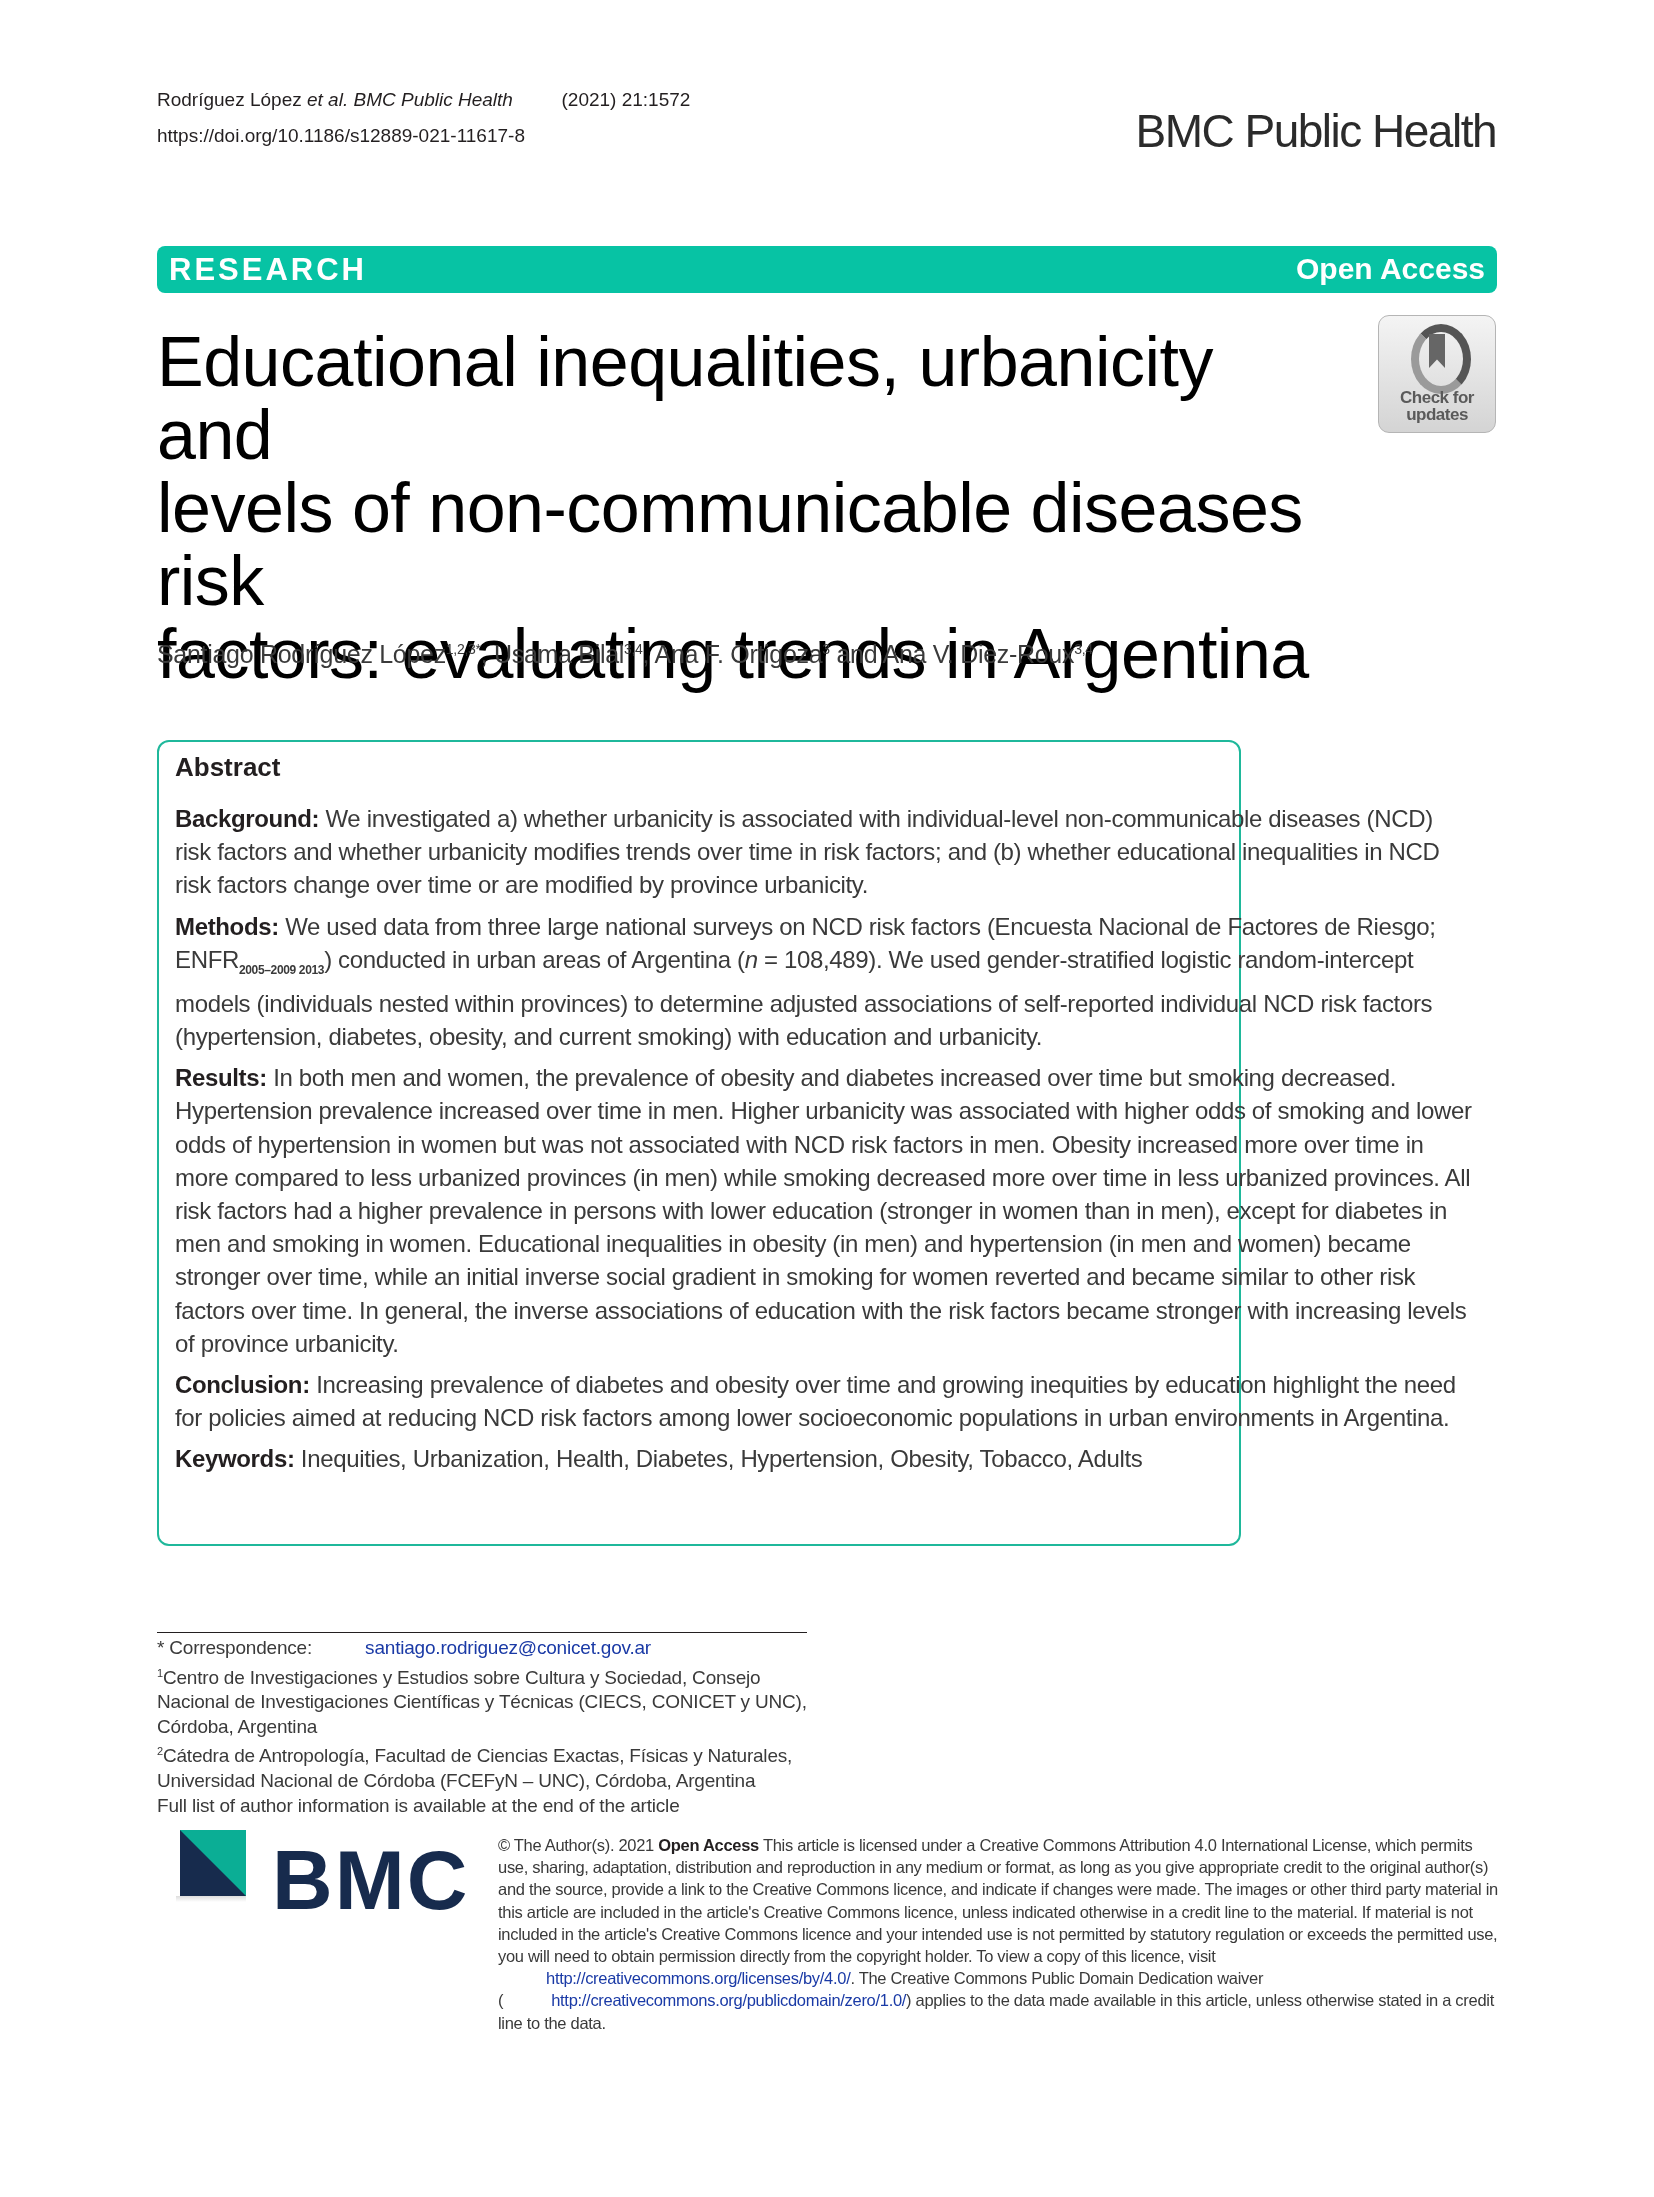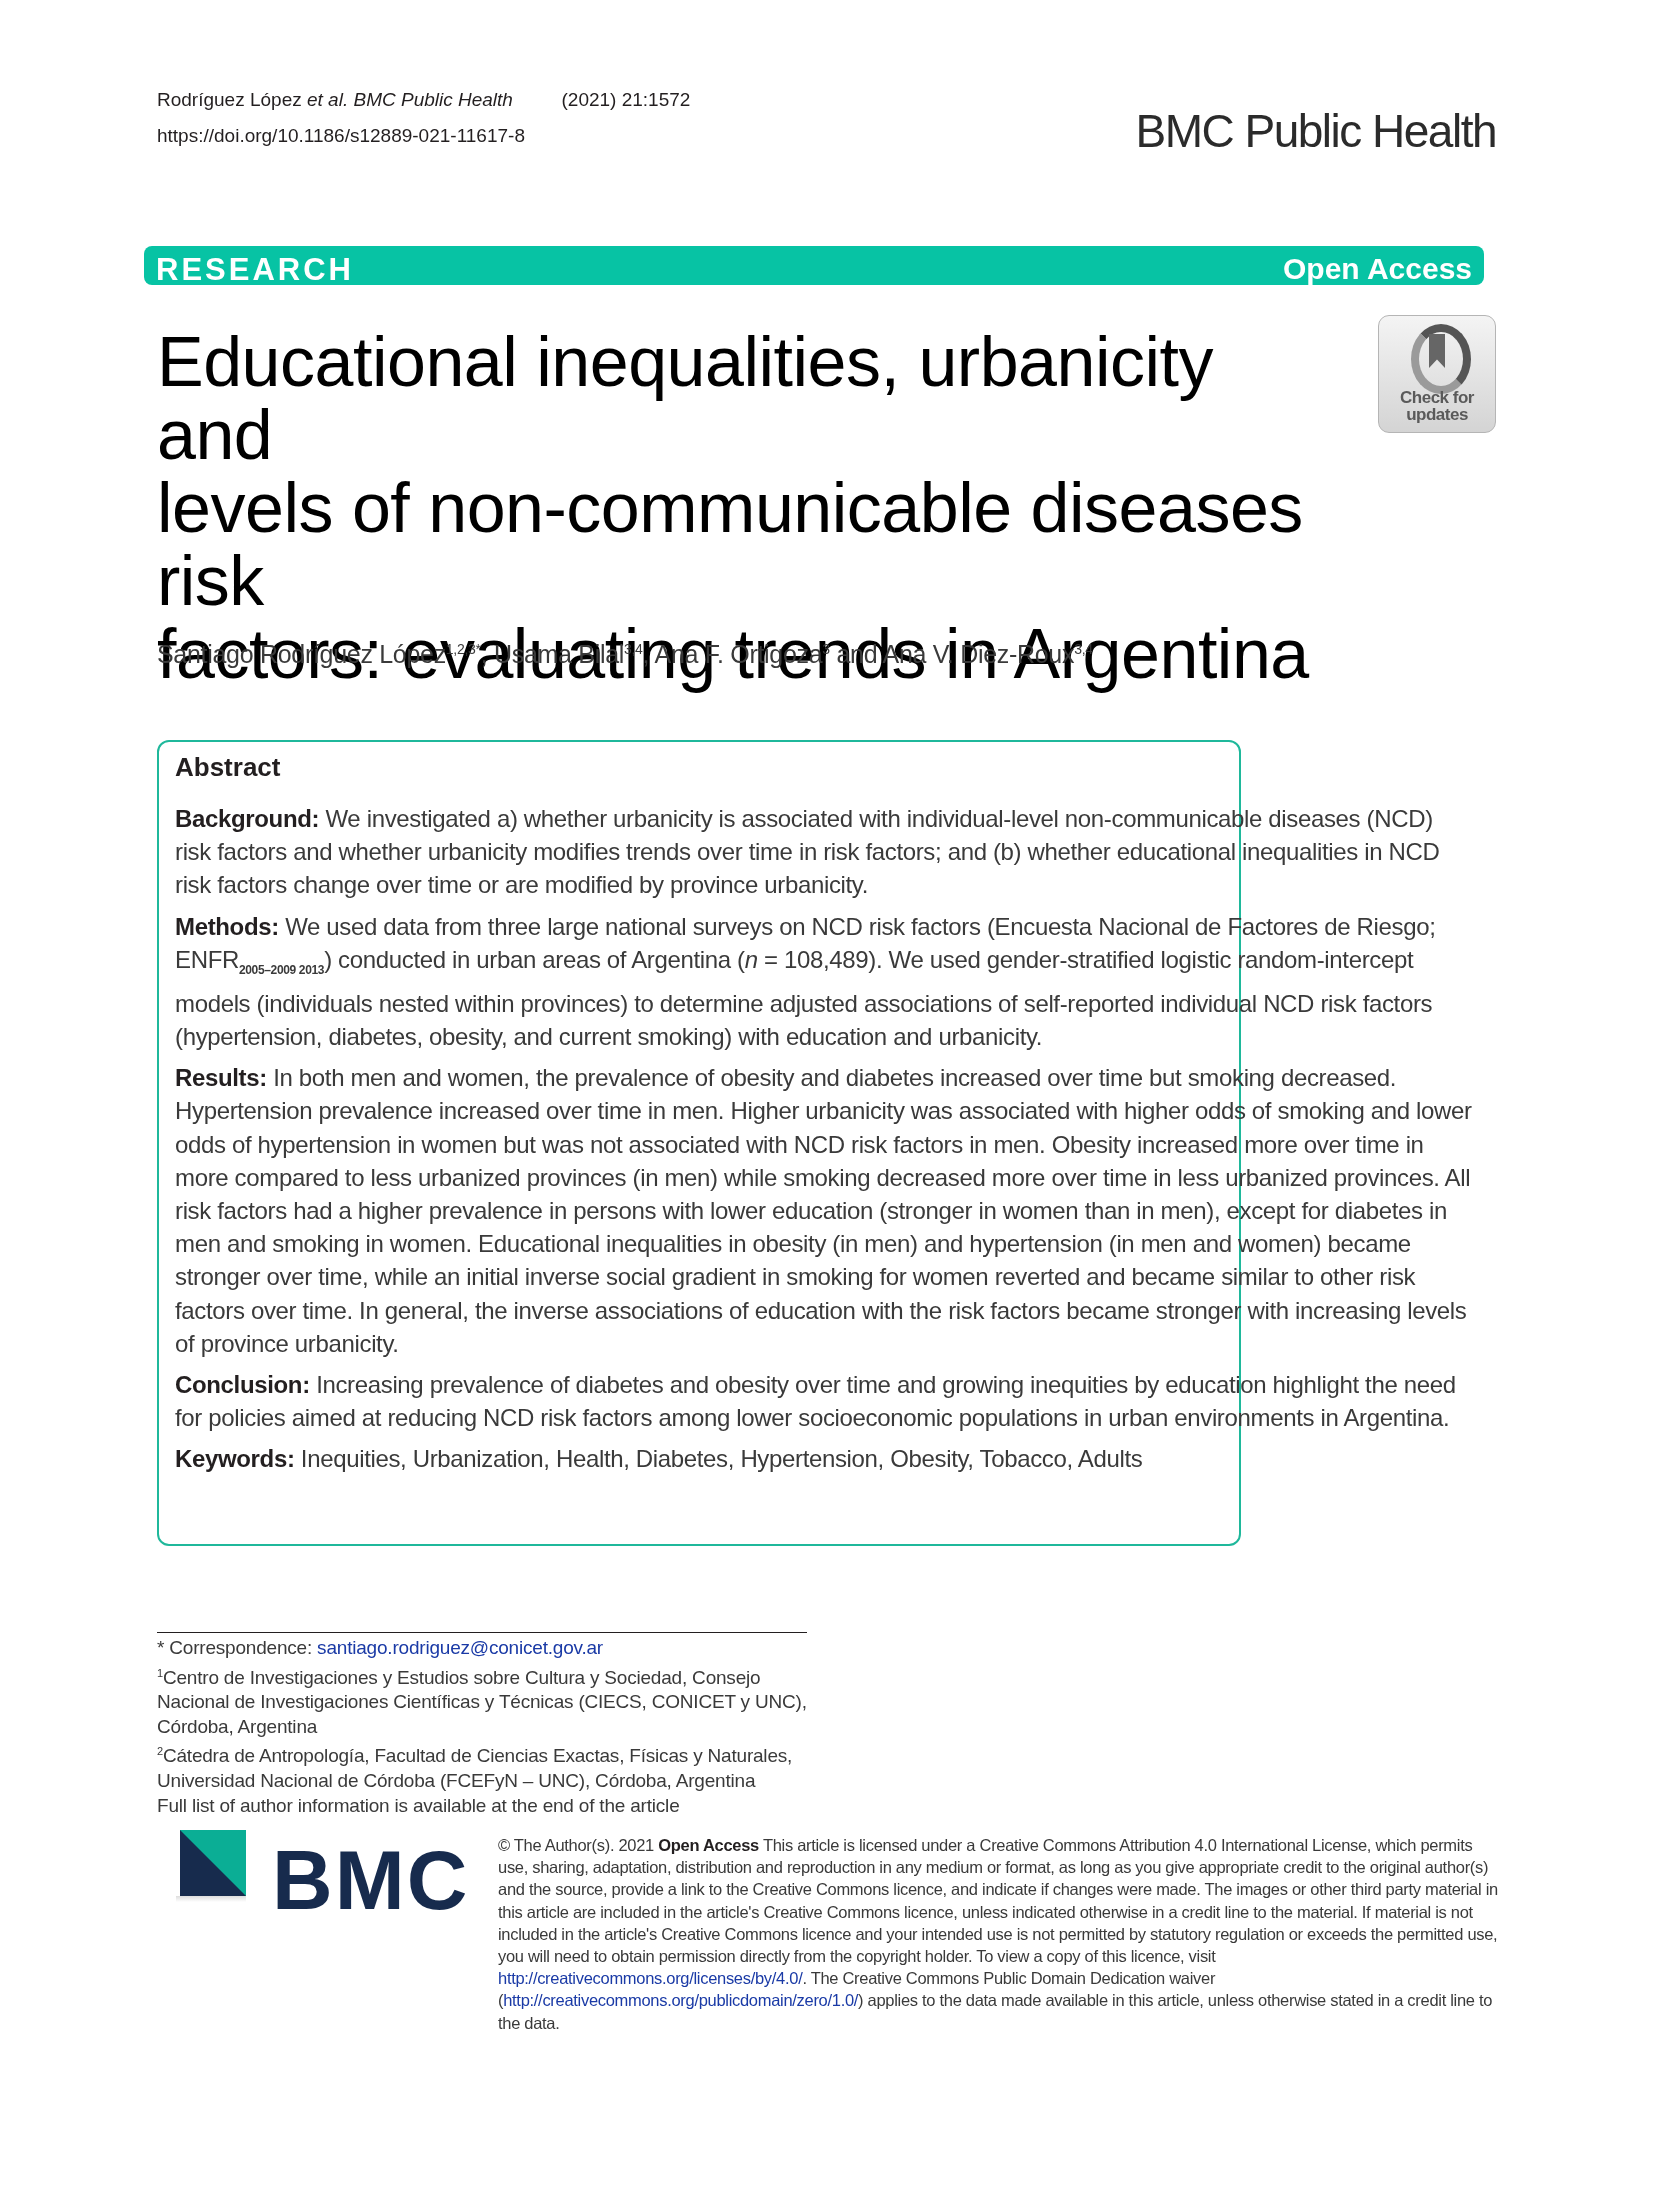--- a/index.html
+++ b/index.html
@@ -2,21 +2,21 @@
 <html><head>
 <meta charset="utf-8">
 <style>
   html, body { margin:0; padding:0; background:#ffffff; }
   body { width:1654px; height:2197px; position:relative; overflow:hidden;
          font-family:"Liberation Sans", "DejaVu Sans", sans-serif; color:#231f20; }
   .abs { position:absolute; }
   .hdr-line { font-size:19px; line-height:28px; color:#231f20; }
   .hdr-line i { font-style:italic; }
   .journal { right:158px; top:104px; font-size:46px; letter-spacing:-1.5px; color:#2b2b2b; font-weight:normal; }
-  .bar { left:144px; top:246px; width:1340px; height:39px; background:#07c3a4; border-radius:8px;text-align:right; }
+  .bar { left:157px; top:246px; width:1340px; height:47px; background:#07c3a4; border-radius:8px;text-align:right; }
   .bar .research { position:absolute; left:12px; top:6px; font-size:31px; font-weight:bold; color:#fff; letter-spacing:3px; }
   .bar .oa { position:absolute; right:12px; top:6px; font-size:30px; font-weight:bold; color:#fff; }
   .cfu { left:1378px; top:315px; width:116px; height:116px; border:1px solid #b5b5b5; border-radius:11px;
          background:linear-gradient(#f4f4f4,#d4d4d4); }
   .cfu .ring { position:absolute; left:32px; top:8px; width:44px; height:54px; border:8px solid #555; border-radius:50%;
                border-left-color:#9a9a9a; border-bottom-color:#9a9a9a; }
   .cfu .flag { position:absolute; left:50px; top:18px; width:16px; height:34px; background:#666;
                clip-path:polygon(0 0,100% 0,100% 100%,50% 75%,0 100%); }
   .cfu .txt { position:absolute; left:0; right:0; top:73px; text-align:center; font-size:17px; font-weight:bold;
               color:#5a5a5a; line-height:17px; letter-spacing:-0.5px; }
@@ -24,21 +24,21 @@
   .authors { left:157px; top:640px; font-size:25px; color:#3a3a3a; letter-spacing:-0.3px; }
   .authors sup { font-size:14px; }
   .abstract { left:157px; top:740px; width:1084px; height:806px; border:2.5px solid #1fb89b; border-radius:12px; box-sizing:border-box; }
   .abstract h2 { position:absolute; left:16px; top:10px; margin:0; font-size:26px; font-weight:bold; color:#231f20; }
   .abs-body { position:absolute; left:16px; top:60px; width:1300px; font-size:24px; line-height:33.2px; color:#3a3a3a; letter-spacing:-0.35px; }
   .abs-body p { margin:0 0 8px 0; }
   .abs-body b { color:#231f20; }
   .abs-body sub { font-size:12px;font-weight:bold; }
   .fn-rule { left:157px; top:1632px; width:650px; height:1px; background:#231f20; }
   .fn { left:157px; top:1636px; width:680px; font-size:19px; line-height:24.5px; color:#3a3a3a; letter-spacing:-0.2px; }
-  .fn a, .lic a { color:#1a3aa6; text-decoration:none; }
+  .fn a, .lic a { color:#1a3aa6; text-decoration:none;margin-left:48px; }
   .fn sup { font-size:11px; }
   .logo { left:180px; top:1830px; }
   .logo .sq { position:absolute; left:0; top:0; width:66px; height:66px; background:#0bae95; }
   .logo .tri { position:absolute; left:0; top:0; width:66px; height:66px; background:#172b4d; clip-path:polygon(0 0,100% 100%,0 100%); }
   .logo .shadow { position:absolute; left:-4px; top:66px; width:70px; height:6px; background:linear-gradient(#ddd,#fff); }
   .logo .word { position:absolute; left:92px; top:-14px; font-size:84px; font-weight:bold; color:#172b4d; letter-spacing:2px;margin-top:16px; }
   .lic { left:498px; top:1834px; width:1000px; font-size:16.5px; line-height:22.2px; color:#3a3a3a; letter-spacing:-0.3px; }
   .lic b { color:#231f20; }
 </style>
 </head>

